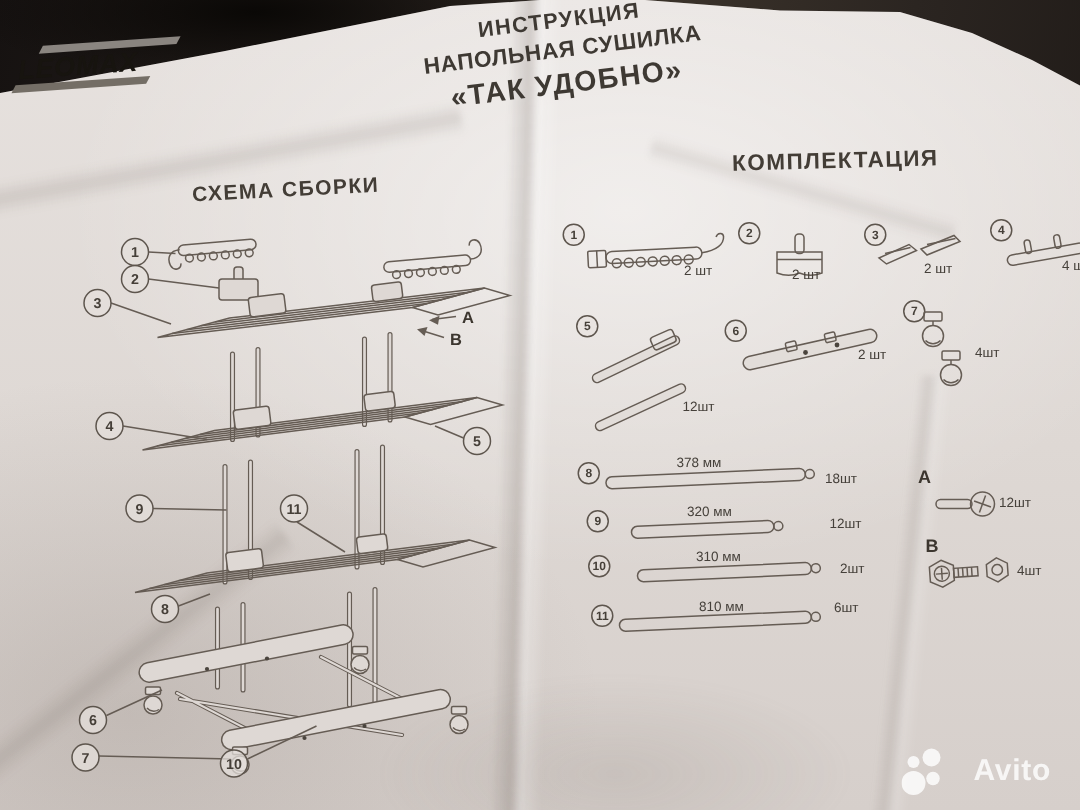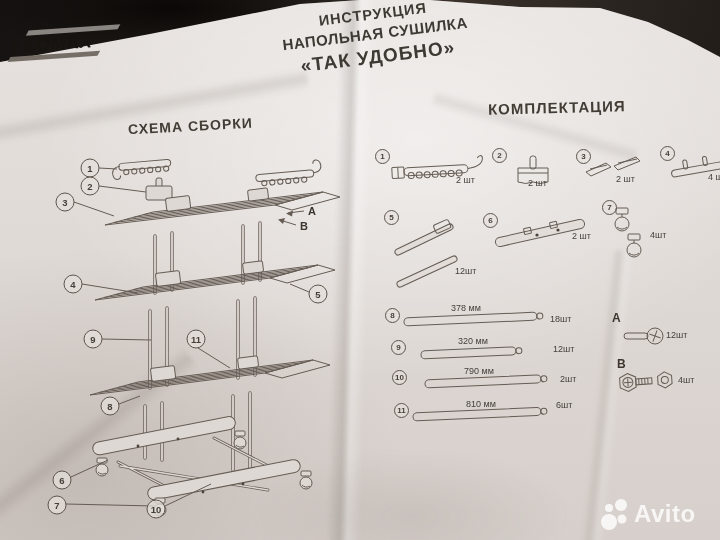--- a/index.html
+++ b/index.html
@@ -71,21 +71,21 @@
          font-size:8px;font-weight:700;color:#453f38;display:flex;align-items:center;justify-content:center;
          background:rgba(231,226,222,.55);}
   .qty,.len{position:absolute;font-size:9px;font-weight:400;color:#45403a;white-space:nowrap;}
   .letter{position:absolute;font-size:12px;font-weight:700;color:#3c362f;}
   svg.part{position:absolute;overflow:visible;}
   svg.tilt{transform:rotate(-2.5deg);transform-origin:left center;}
 
   
   #watermark{position:absolute;left:601px;top:496px;z-index:3;opacity:.82;}
   #watermark .wm-row{display:flex;align-items:center;}
-  #watermark .wm-text{color:#ffffff;font-size:24px;font-weight:700;letter-spacing:.5px;margin-left:3px;}
+  #watermark .wm-text{color:#ffffff;font-size:20px;font-weight:700;letter-spacing:.5px;margin-left:18px;}
 </style>
 </head>
 <body>
 
 <div id="stage">
   <div id="paper">
     <div class="crease cr1"></div>
     <div class="crease cr2"></div>
     <div class="crease cr3"></div>
     <div class="crease cr4"></div>
@@ -358,21 +358,21 @@
     <div class="len" style="left:458px;top:336px">320 мм</div>
     <svg class="part tilt" style="left:420px;top:349px" width="104" height="12" viewBox="0 0 104 12">
       <g class="ln">
           <rect x="1" y="2" width="95" height="8" rx="4"></rect>
           <circle cx="99" cy="6" r="3"></circle>
         </g>
     </svg>
     <div class="qty" style="left:553px;top:344px">12шт</div>
 
     <div class="num-c" style="left:392px;top:370px">10</div>
-    <div class="len" style="left:464px;top:366px">790 мм</div>
+    <div class="len" style="left:464px;top:366px">310 мм</div>
     <svg class="part tilt" style="left:424px;top:378px" width="125" height="12" viewBox="0 0 125 12">
       <g class="ln">
           <rect x="1" y="2" width="116" height="8" rx="4"></rect>
           <circle cx="120" cy="6" r="3"></circle>
         </g>
     </svg>
     <div class="qty" style="left:560px;top:374px">2шт</div>
 
     <div class="num-c" style="left:394px;top:403px">11</div>
     <div class="len" style="left:466px;top:399px">810 мм</div>

